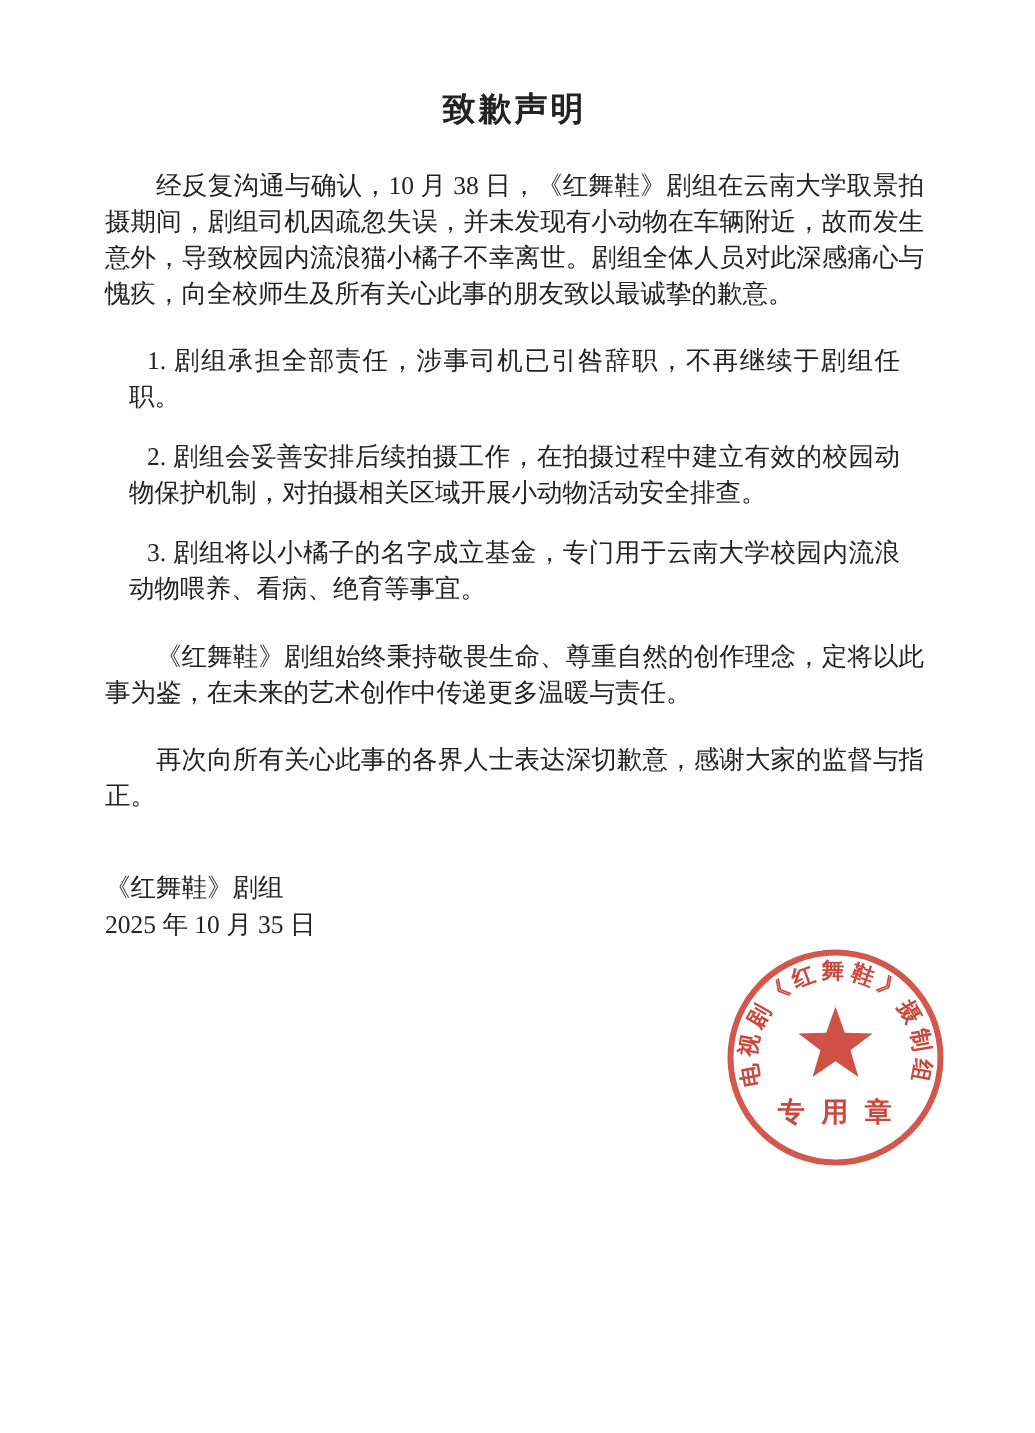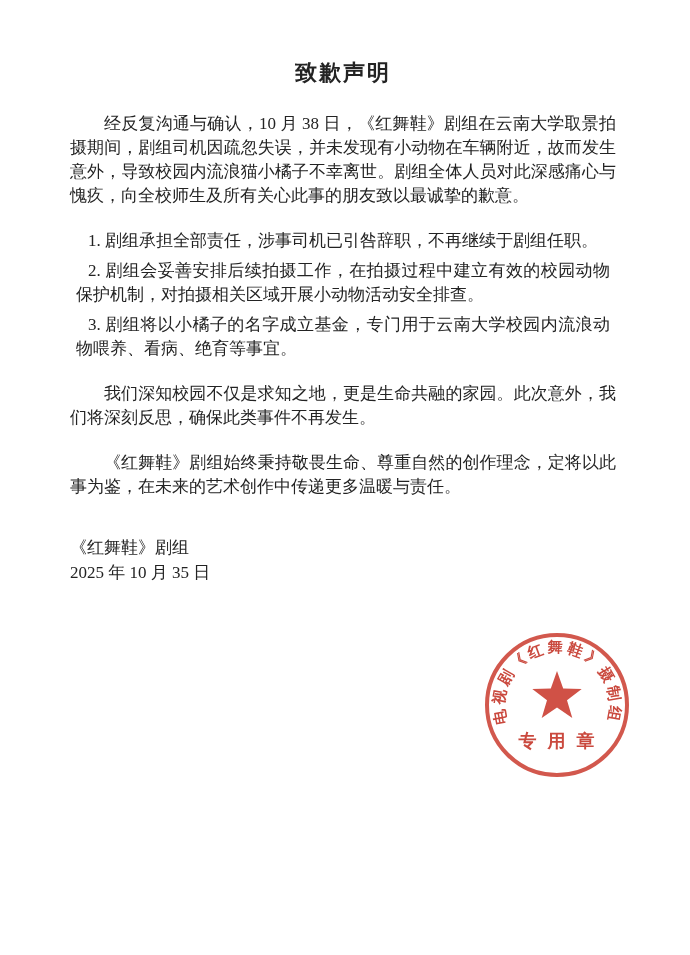--- a/index.html
+++ b/index.html
@@ -29,21 +29,21 @@
     font-size:17px;
     line-height:24px;
     margin:0 0 21px 0;
     text-align:justify;
   }
   .indent { text-indent:34px; }
   .measures { margin:0 0 21px 0; }
   .list-item {
     font-size:17px;
     line-height:24px;
-    margin:6px;
+    margin:16px;
     text-indent:12px;
     text-align:justify;
   }
   .signature-block {
     position:relative;
     z-index:2;
     margin-top:36px;
     padding-right:22px;
     text-align:left;
     font-size:17px;
@@ -80,24 +80,24 @@
 
   <p class="para indent">经反复沟通与确认，10 月 38 日，《红舞鞋》剧组在云南大学取景拍摄期间，剧组司机因疏忽失误，并未发现有小动物在车辆附近，故而发生意外，导致校园内流浪猫小橘子不幸离世。剧组全体人员对此深感痛心与愧疚，向全校师生及所有关心此事的朋友致以最诚挚的歉意。</p>
 
 
   <div class="measures">
     <p class="list-item">1. 剧组承担全部责任，涉事司机已引咎辞职，不再继续于剧组任职。</p>
     <p class="list-item">2. 剧组会妥善安排后续拍摄工作，在拍摄过程中建立有效的校园动物保护机制，对拍摄相关区域开展小动物活动安全排查。</p>
     <p class="list-item">3. 剧组将以小橘子的名字成立基金，专门用于云南大学校园内流浪动物喂养、看病、绝育等事宜。</p>
   </div>
 
-  <p class="para indent">我们深知校园不仅是求知之地，更是生命共融的家园。此次意外，我们将深刻反思，确保此类事件不再发生。</p>
 
   <p class="para indent">《红舞鞋》剧组始终秉持敬畏生命、尊重自然的创作理念，定将以此事为鉴，在未来的艺术创作中传递更多温暖与责任。</p>
 
+  <p class="para indent">再次向所有关心此事的各界人士表达深切歉意，感谢大家的监督与指正。</p>
 
   <div class="signature-block">
     <div>《红舞鞋》剧组</div>
     <div>2025 年 10 月 35 日</div>
   </div>
 
   <svg class="stamp" viewBox="0 0 150 150" xmlns="http://www.w3.org/2000/svg">
     <circle cx="75" cy="75" r="70" fill="none" stroke="#cf4a3e" stroke-width="4"></circle>
     <path id="ringPath" d="M34.4,109.1 A53,53 0 1 1 115.6,109.1" fill="none"></path>
     <text class="ring-text" text-anchor="middle">

